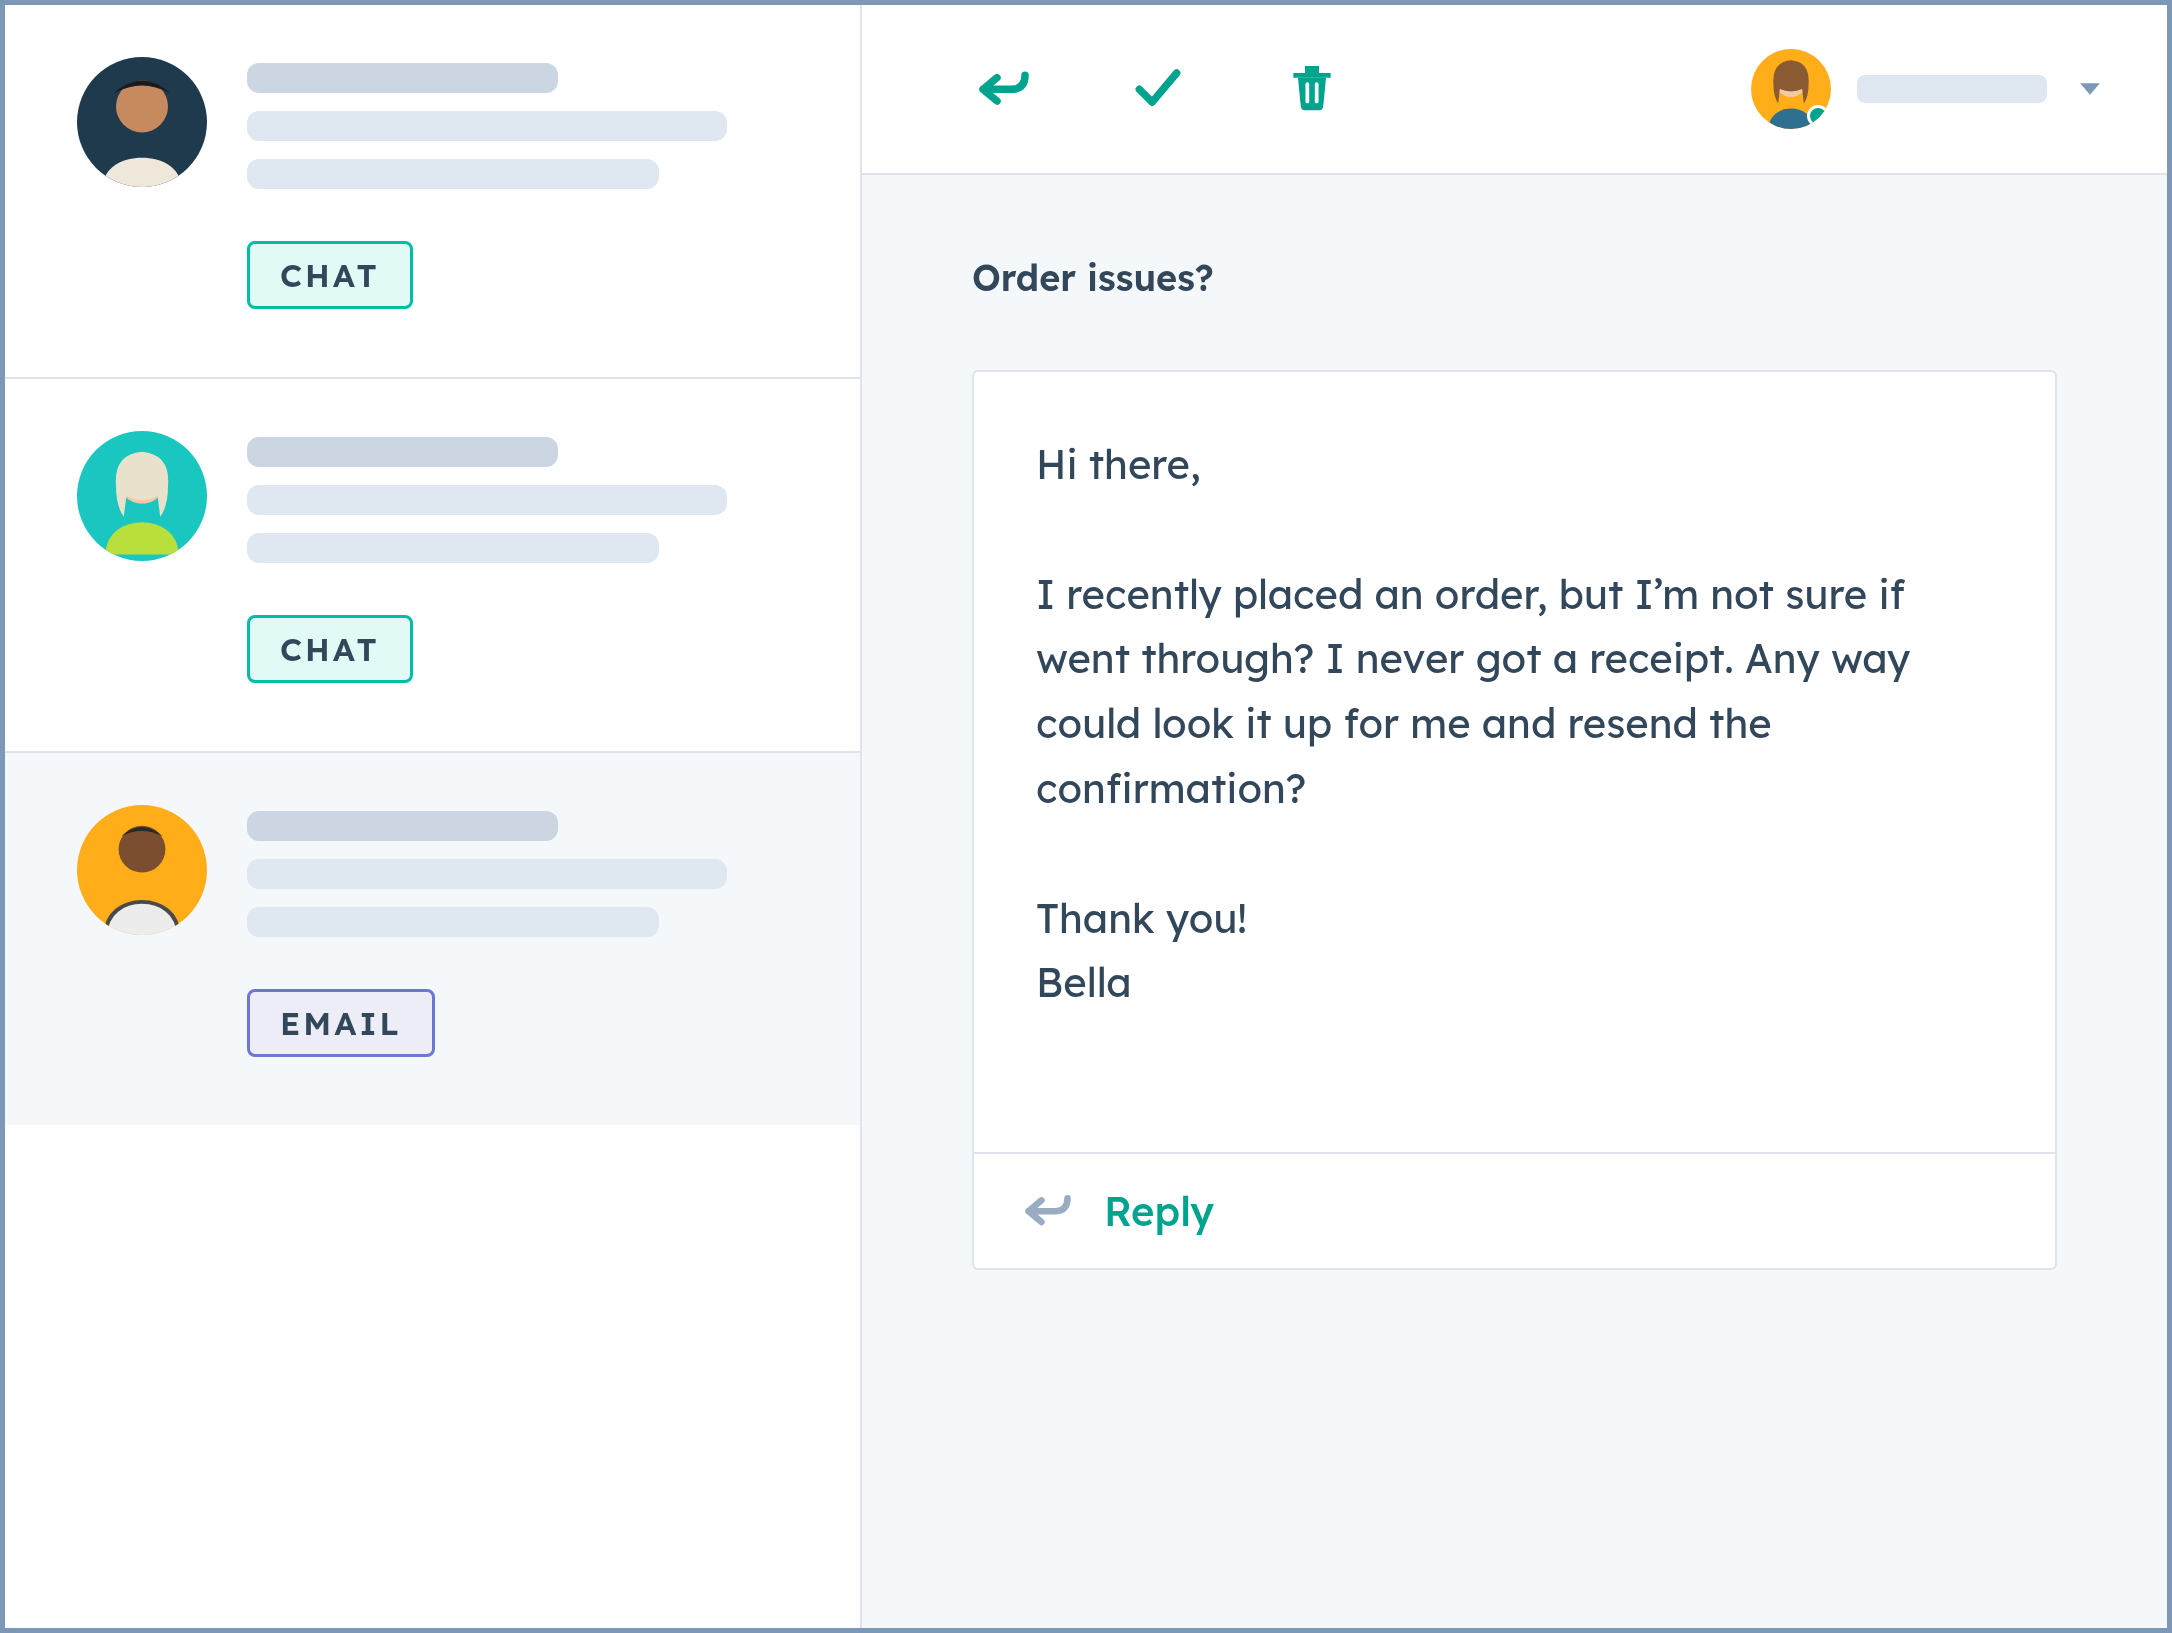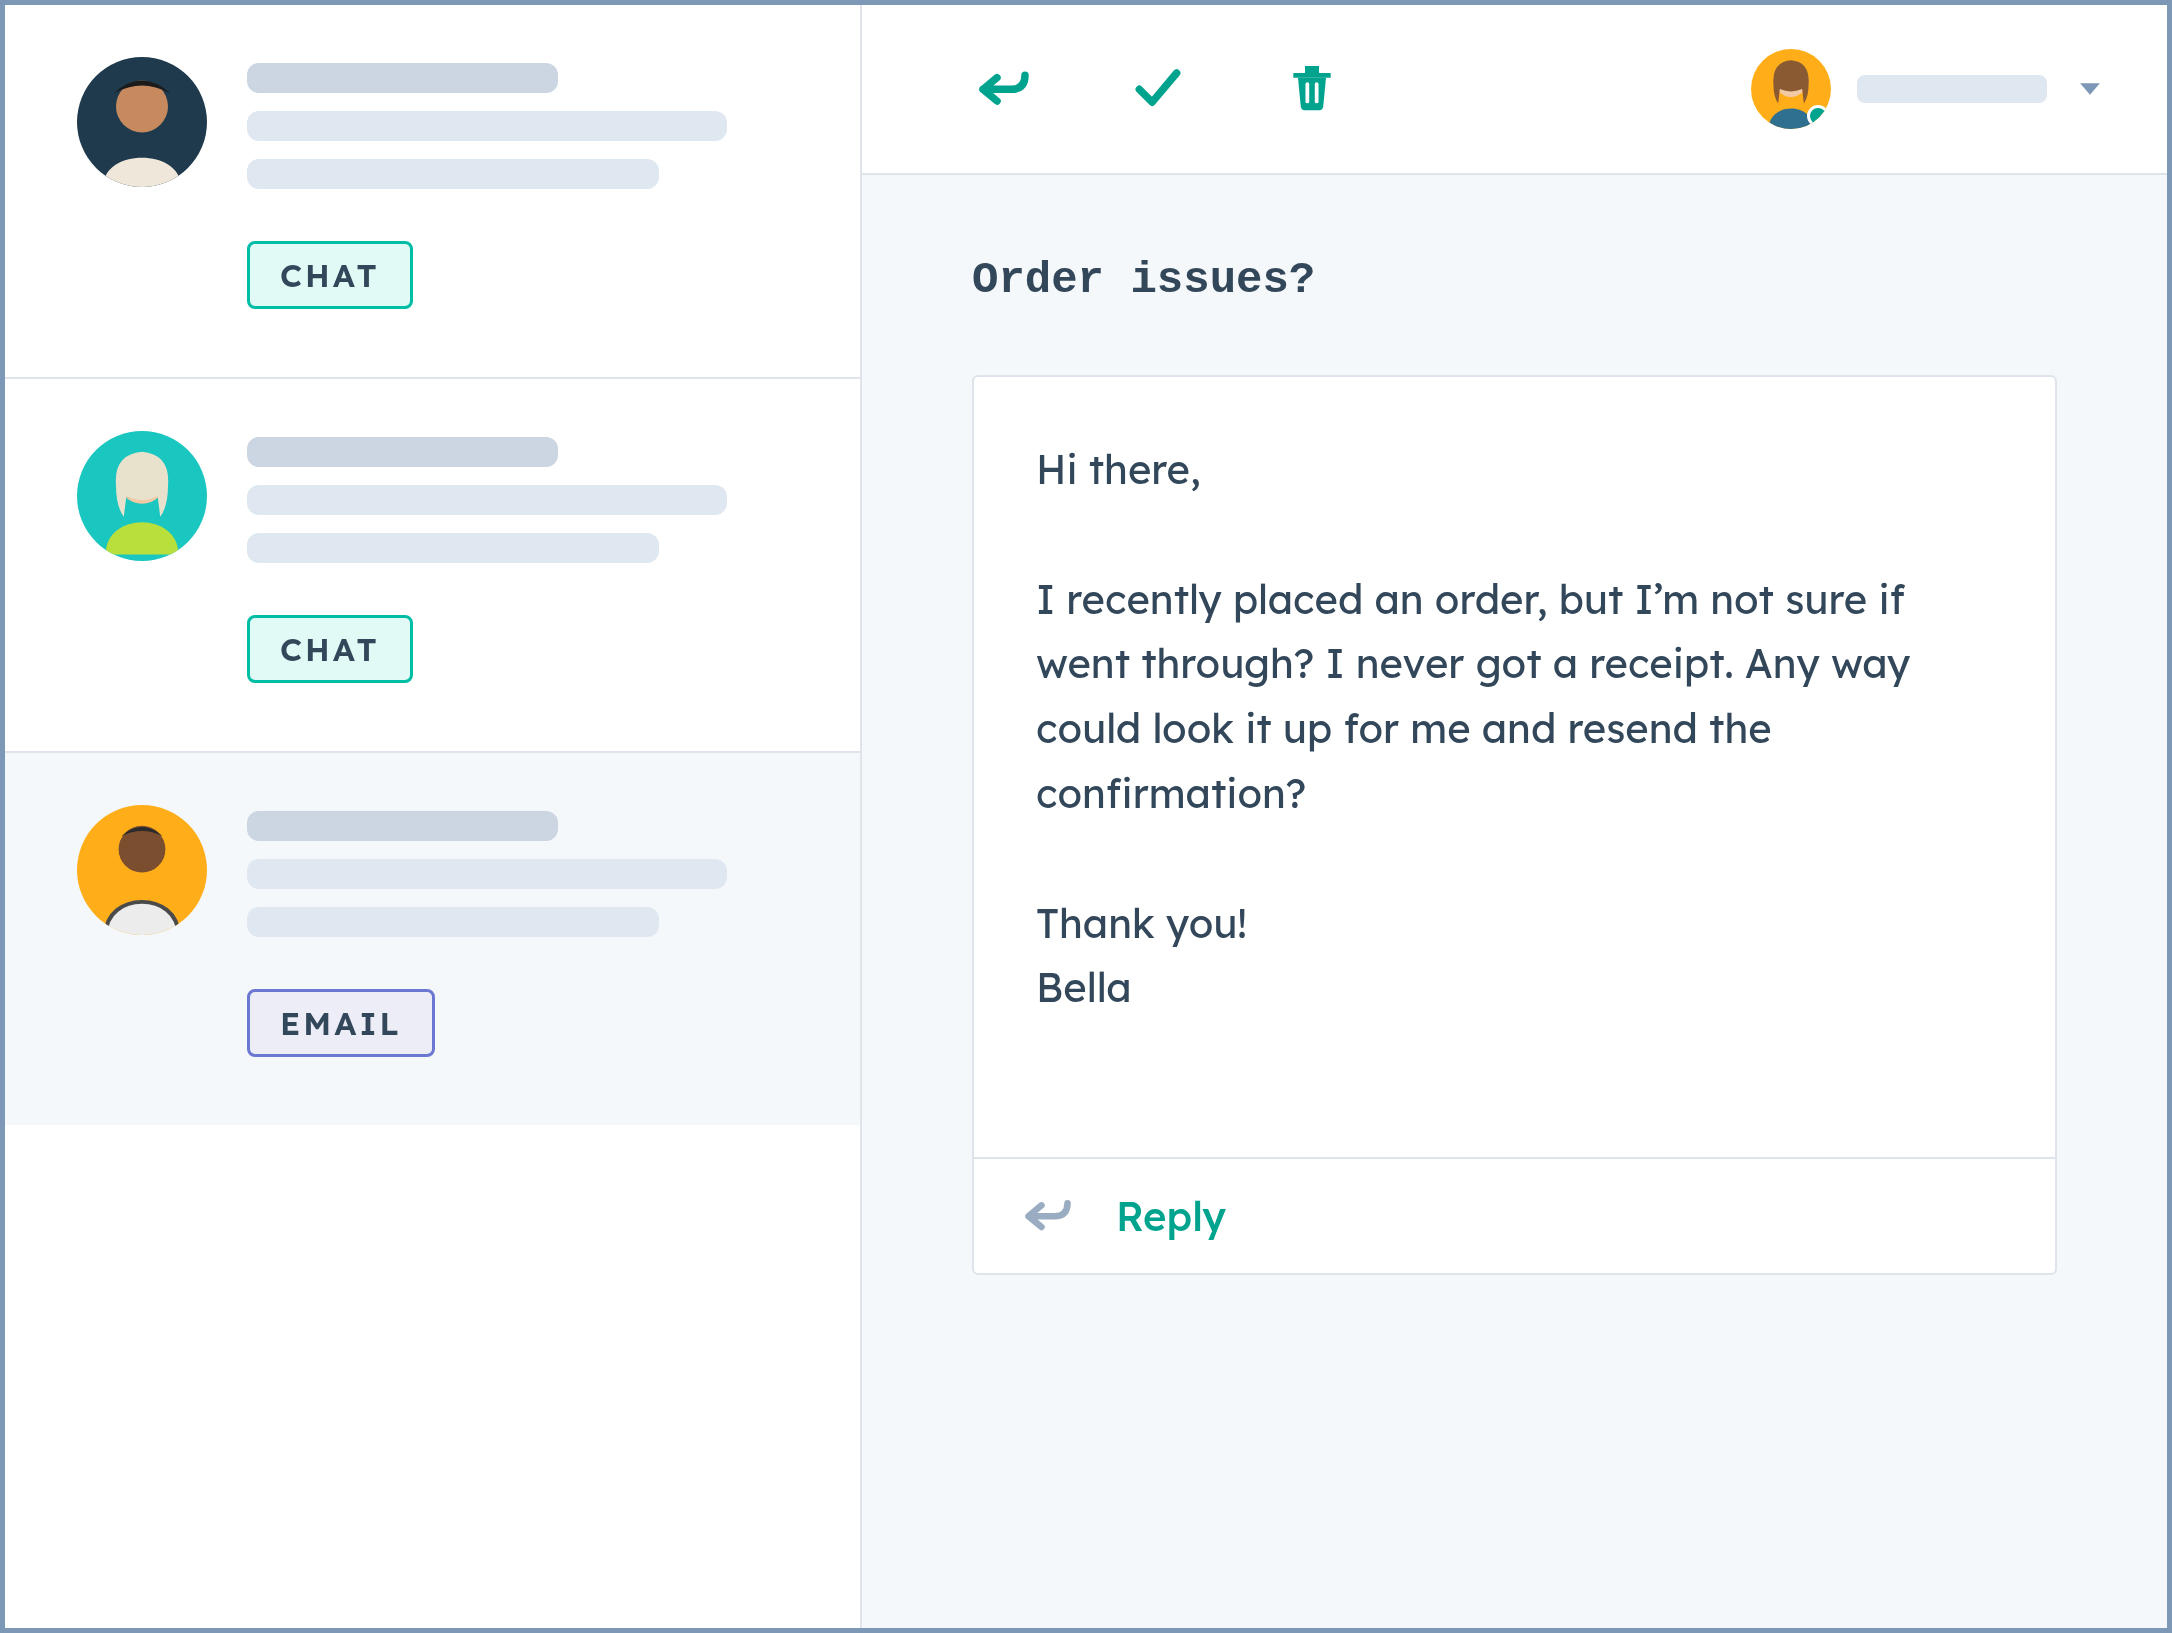--- a/index.html
+++ b/index.html
@@ -117,44 +117,43 @@
   }
   .caret{width:34px;height:34px;}
   .caret svg{width:100%;height:100%;}
 
   .content{
     padding:80px 110px 0 110px;
     flex:1;
     display:flex;flex-direction:column;
   }
   .subject{
-    font-size:44px;
+    font-size:36px;
     font-weight:600;
     color:var(--navy);
     margin:0 0 70px 0;
-    font-family:Liberation Mono, monospace;
   }
   .msgcard{
     background:#fff;
     border:2px solid var(--line);
     border-radius:6px;
     display:flex;flex-direction:column;
   }
   .msgbody{
     padding:60px 62px 56px 62px;
     font-size:40px;
     line-height:1.62;
     color:var(--navy);
     white-space:pre-line;
     min-height:780px;
   }
   .replybar{
     border-top:2px solid var(--line);
     height:116px;
-    display:flex;align-items:center;gap:42px;
+    display:flex;align-items:center;gap:30px;
     padding:0 48px;
     cursor:pointer;
   }
   .replybar svg{width:52px;height:52px;}
   .replybar .lbl{
     font-size:40px;font-weight:500;color:var(--teal-deep);
   }
 </style>
 </head>
 <body>

